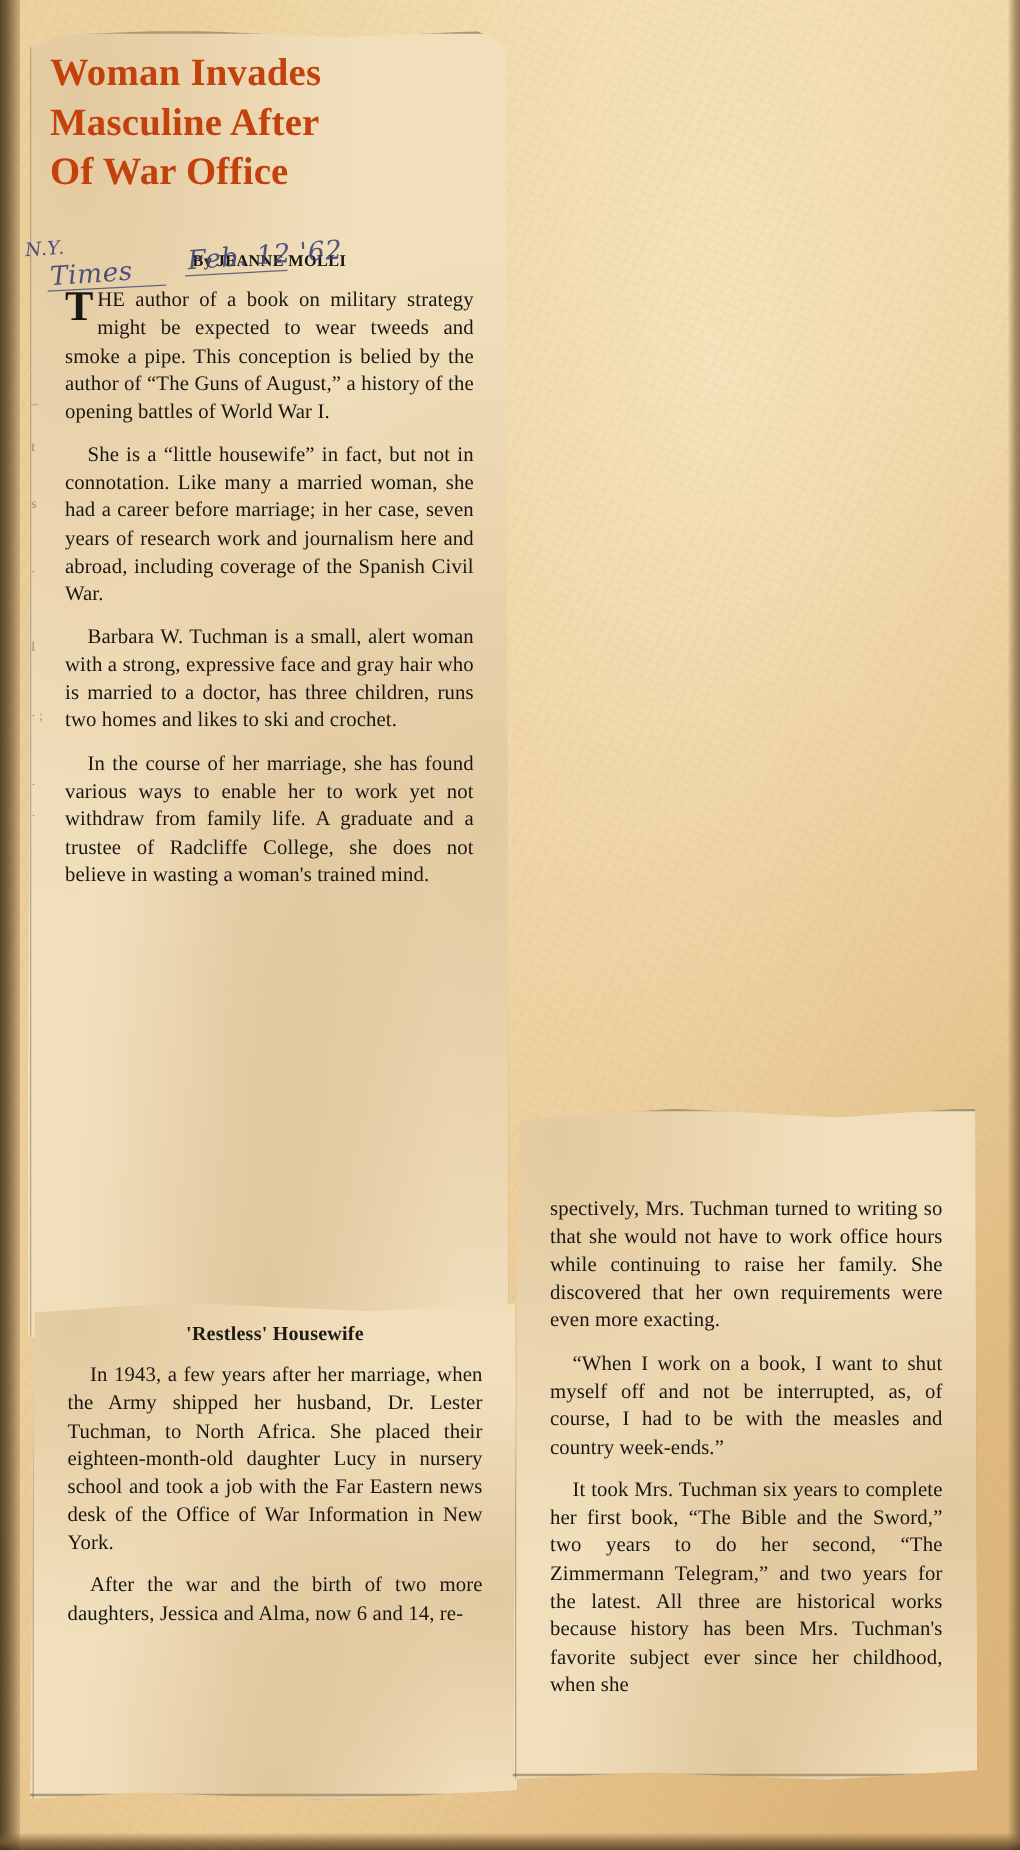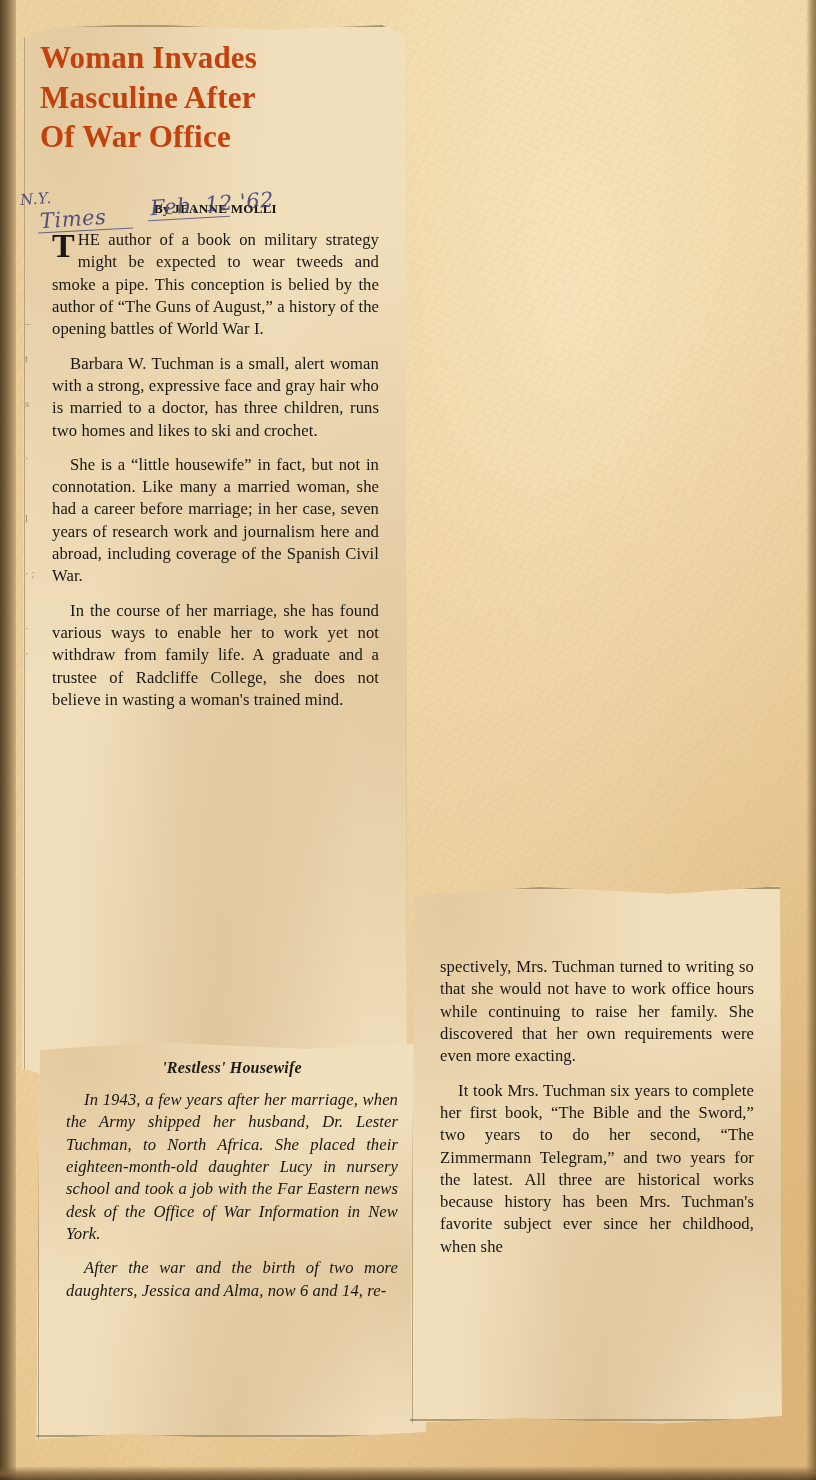--- a/index.html
+++ b/index.html
@@ -78,26 +78,25 @@
   }
 
   #clip-main {
     left: 22px;
     top: 22px;
     width: 385px;
     height: 1060px;
     clip-path: polygon(2px 16px, 28px 6px, 120px 2px, 250px 8px, 360px 3px, 383px 14px, 385px 1044px, 300px 1056px, 150px 1050px, 40px 1058px, 0px 1046px);
   }
   #clip-lower-left {
-    left: 36px;
+    left: 24px;
     top: 1040px;
     width: 390px;
     height: 400px;
     clip-path: polygon(4px 10px, 120px 2px, 270px 9px, 388px 3px, 390px 392px, 240px 400px, 90px 394px, 0px 399px);
-    font-style: italic;
   }
   #clip-right {
     left: 410px;
     top: 884px;
     width: 372px;
     height: 540px;
     clip-path: polygon(5px 12px, 130px 3px, 260px 10px, 370px 2px, 372px 532px, 250px 540px, 110px 534px, 0px 539px);
   }
 
   .inner {
@@ -238,22 +237,22 @@
     <div class="headline">
       <div>Woman Invades</div>
       <div>Masculine After</div>
       <div>Of War Office</div>
     </div>
 
     <div class="byline">By JEANNE MOLLI</div>
 
     <div class="body">
       <p class="first dropcap">THE author of a book on military strategy might be expected to wear tweeds and smoke a pipe. This conception is belied by the author of “The Guns of August,” a history of the opening battles of World War I.</p>
+      <p>She is a “little housewife” in fact, but not in connotation. Like many a married woman, she had a career before marriage; in her case, seven years of research work and journalism here and abroad, including coverage of the Spanish Civil War.</p>
       <p>Barbara W. Tuchman is a small, alert woman with a strong, expressive face and gray hair who is married to a doctor, has three children, runs two homes and likes to ski and crochet.</p>
-      <p>She is a “little housewife” in fact, but not in connotation. Like many a married woman, she had a career before marriage; in her case, seven years of research work and journalism here and abroad, including coverage of the Spanish Civil War.</p>
       <p>In the course of her marriage, she has found various ways to enable her to work yet not withdraw from family life. A graduate and a trustee of Radcliffe College, she does not believe in wasting a woman's trained mind.</p>
     </div>
   </div>
 </div>
 
 <div class="handwriting" id="hw-source">N.Y.</div>
 <div class="handwriting" id="hw-pub">Times</div>
 <div class="handwriting" id="hw-date">Feb. 12 '62</div>
 <div class="hw-underline" style="left:38px; top:230px; width:95px;"></div>
 <div class="hw-underline" style="left:148px; top:218px; width:82px;"></div>
@@ -270,16 +269,17 @@
   </div>
 </div>
 
 <div class="clip" id="clip-right">
   <div class="rule-top"></div>
   <div class="edge-left"></div>
   <div class="rule-bottom"></div>
   <div class="inner" style="padding-top:60px;">
     <div class="body">
       <p class="first">spectively, Mrs. Tuchman turned to writing so that she would not have to work office hours while continuing to raise her family. She discovered that her own requirements were even more exacting.</p>
+      <p>“When I work on a book, I want to shut myself off and not be interrupted, as, of course, I had to be with the measles and country week-ends.”</p>
       <p>It took Mrs. Tuchman six years to complete her first book, “The Bible and the Sword,” two years to do her second, “The Zimmermann Telegram,” and two years for the latest. All three are historical works because history has been Mrs. Tuchman's favorite subject ever since her childhood, when she</p>
     </div>
   </div>
 </div>
 
 </body></html>

